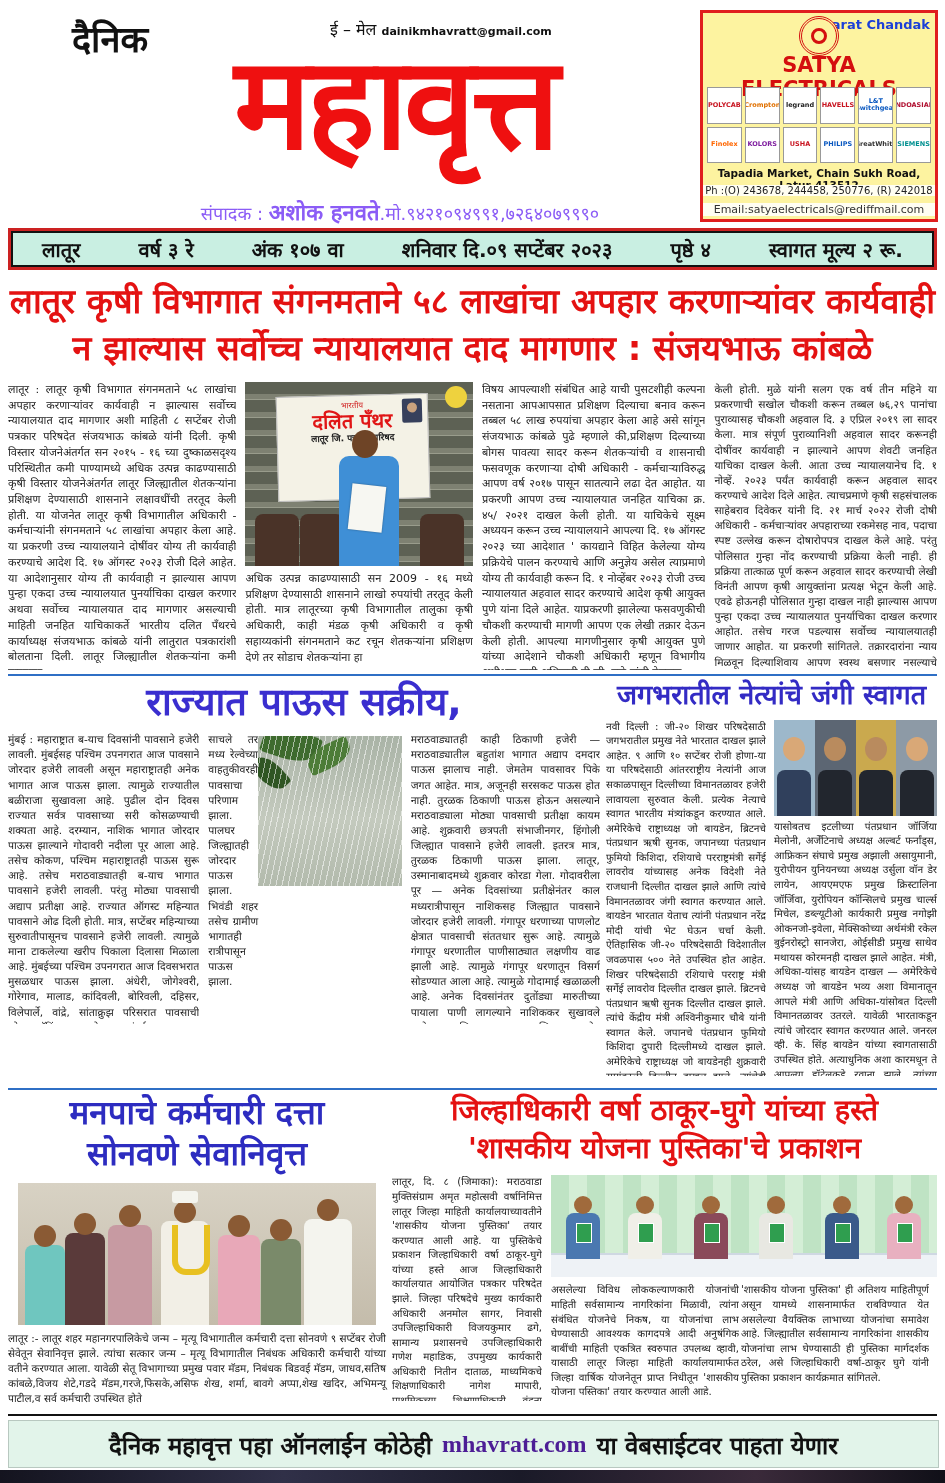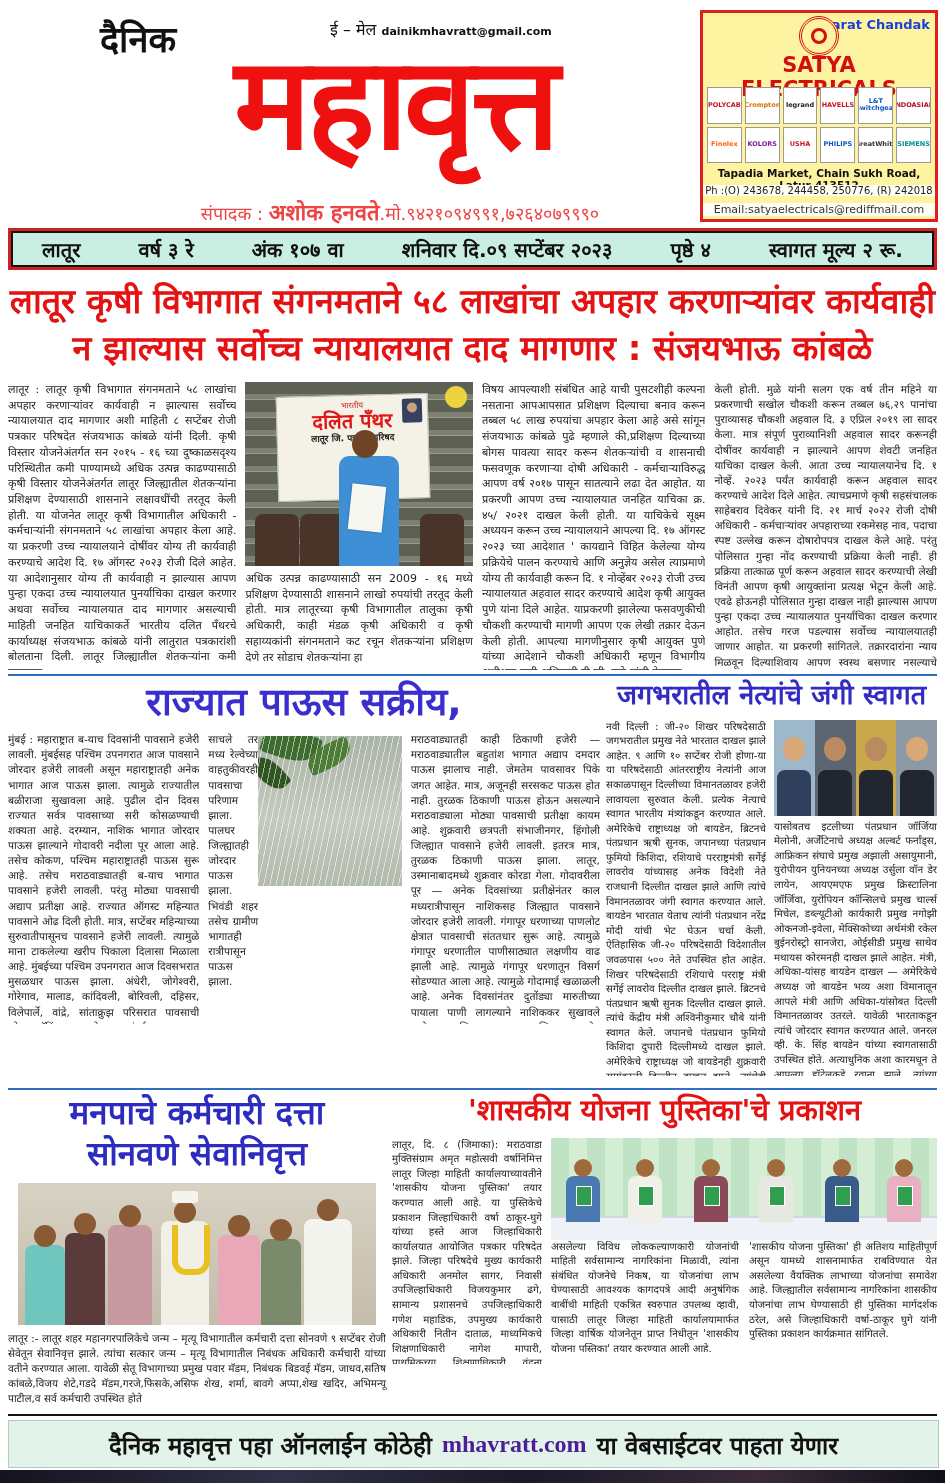--- a/index.html
+++ b/index.html
@@ -1,24 +1,24 @@
 <!DOCTYPE html>
 <html><head>
 <meta charset="utf-8">
 <style>
   html,body{margin:0;padding:0;background:#e9e9e9;}
   .page{position:relative;width:945px;height:1483px;background:#ffffff;margin:0 auto;
         font-family:"DejaVu Sans",sans-serif;color:#1a1a1a;overflow:hidden;}
   
-  .daily-label{position:absolute;left:72px;top:14px;font-size:36px;font-weight:bold;color:#111;margin-left:28px;}
+  .daily-label{position:absolute;left:72px;top:14px;font-size:36px;font-weight:bold;color:#111;}
   .email-line{position:absolute;left:330px;top:18px;font-size:16px;color:#111;}
   .email-line b{font-size:11px;}
   .masthead{position:absolute;left:95px;top:28px;width:600px;text-align:center;
             font-size:128px;line-height:1.18;font-weight:900;color:#ef1010;letter-spacing:-4px;}
-  .editor-line{position:absolute;left:150px;top:196px;width:500px;text-align:center;font-size:18px;color:#ef4444;}
+  .editor-line{position:absolute;left:150px;top:196px;width:500px;text-align:center;font-size:18px;color:#8b5cf6;}
   .editor-line .ed-name{font-weight:bold;font-size:22px;}
   
   .ad{position:absolute;left:700px;top:10px;width:238px;height:212px;background:#fdf3a0;
       border:3px solid #e01e1e;box-sizing:border-box;overflow:hidden;}
   .ad-owner{position:absolute;right:5px;top:4px;color:#1b3fd8;font-weight:bold;font-size:13px;}
   .ad-logo{position:absolute;left:96px;top:3px;width:34px;height:34px;border-radius:50%;
            border:3px double #d40f0f;background:#fdf3a0;}
   .ad-logo:before{content:"";position:absolute;left:9px;top:9px;width:10px;height:10px;border-radius:50%;border:3px solid #d40f0f;}
   .ad-title{position:absolute;left:0;top:40px;width:100%;text-align:center;color:#d40f0f;
             font-weight:900;font-size:21px;letter-spacing:0px;}
@@ -106,21 +106,21 @@
   .book-headline{text-align:center;color:#e41212;font-weight:900;font-size:29px;line-height:1.3;}
   .book-body{display:flex;gap:9px;margin-top:8px;height:226px;}
   .book-c1{width:150px;font-size:10.2px;}
   .book-right{width:386px;display:flex;flex-direction:column;}
   .book-photo{position:relative;width:100%;height:102px;flex:none;overflow:hidden;
      background:repeating-linear-gradient(90deg,#bfe3c4 0 18px,#d4eed6 18px 36px);}
   .book-photo .table{position:absolute;left:0;bottom:0;width:100%;height:22px;background:#eef2f6;border-top:2px solid #cfd8e2;}
   .attendee{position:absolute;bottom:18px;width:34px;height:46px;border-radius:8px 8px 0 0;}
   .attendee:before{content:"";position:absolute;left:50%;top:-17px;width:18px;height:18px;margin-left:-9px;border-radius:50%;background:#a06a3c;}
   .attendee .booklet{position:absolute;left:50%;top:10px;width:14px;height:18px;margin-left:-7px;background:#2f9e4f;border:1px solid #fff;}
-  .book-cols{display:flex;gap:10px;height:112px;}
+  .book-cols{display:flex;gap:2px;margin-top:6px;height:112px;}
   .book-c2,.book-c3{width:188px;font-size:10.2px;}
   
   .footer{position:absolute;left:8px;top:1420px;width:929px;height:46px;background:#e2f4ea;
           border:1px solid #b8c8c0;display:flex;align-items:center;justify-content:center;gap:10px;
           font-size:24px;font-weight:bold;color:#111;}
   .footer .site{color:#4c1d95;font-family:"Liberation Serif",serif;font-weight:bold;}
   .bottom-band{position:absolute;left:0;top:1470px;width:945px;height:13px;
           background:linear-gradient(90deg,#14141f,#303048 30%,#1a1a28 55%,#3a2a3a 80%,#101018);}
 </style>
 </head>
@@ -255,20 +255,21 @@
       </div>
       <div class="person" style="left:56%;width:42px;height:90px;background:#e8a8b8;"></div>
       <div class="person" style="left:68%;width:40px;height:86px;background:#7a8a6a;"></div>
       <div class="person" style="left:80%;width:48px;height:106px;background:#f4f4ee;"></div>
     </div>
     <div class="ret-caption">लातूर :- लातूर शहर महानगरपालिकेचे जन्म – मृत्यू विभागातील कर्मचारी दत्ता सोनवणे ९ सप्टेंबर रोजी सेवेतून सेवानिवृत्त झाले. त्यांचा सत्कार जन्म – मृत्यू विभागातील निबंधक अधिकारी कर्मचारी यांच्या वतीने करण्यात आला. यावेळी सेतू विभागाच्या प्रमुख पवार मॅडम, निबंधक बिडवई मॅडम, जाधव,सतिष कांबळे,विजय शेटे,गडदे मॅडम,गरजे,फिसके,असिफ शेख, शर्मा, बावगे अप्पा,शेख खदिर, अभिमन्यू पाटील,व सर्व कर्मचारी उपस्थित होते</div>
   </div>
 
   <div class="book-sec">
     <div class="book-headline">
+      <div>जिल्हाधिकारी वर्षा ठाकूर-घुगे यांच्या हस्ते</div>
       <div>'शासकीय योजना पुस्तिका'चे प्रकाशन</div>
     </div>
     <div class="book-body">
       <div class="col book-c1">लातूर, दि. ८ (जिमाका): मराठवाडा मुक्तिसंग्राम अमृत महोत्सवी वर्षानिमित्त लातूर जिल्हा माहिती कार्यालयाच्यावतीने 'शासकीय योजना पुस्तिका' तयार करण्यात आली आहे. या पुस्तिकेचे प्रकाशन जिल्हाधिकारी वर्षा ठाकूर-घुगे यांच्या हस्ते आज जिल्हाधिकारी कार्यालयात आयोजित पत्रकार परिषदेत झाले. जिल्हा परिषदेचे मुख्य कार्यकारी अधिकारी अनमोल सागर, निवासी उपजिल्हाधिकारी विजयकुमार ढगे, सामान्य प्रशासनचे उपजिल्हाधिकारी गणेश महाडिक, उपमुख्य कार्यकारी अधिकारी नितीन दाताळ, माध्यमिकचे शिक्षणाधिकारी नागेश मापारी, प्राथमिकच्या शिक्षणाधिकारी वंदना फुटाणे, जिल्हा माहिती अधिकारी युवराज पाटील यांच्यासह विविध माध्यमांचे प्रतिनिधी यावेळी उपस्थित होते. केंद्र व राज्य शासनामार्फत राबविण्यात येत</div>
       <div class="book-right">
         <div class="book-photo">
           <div class="table"></div>
           <div class="attendee" style="left:4%;background:#4a78b0;">
               <div class="booklet"></div>
             </div>

